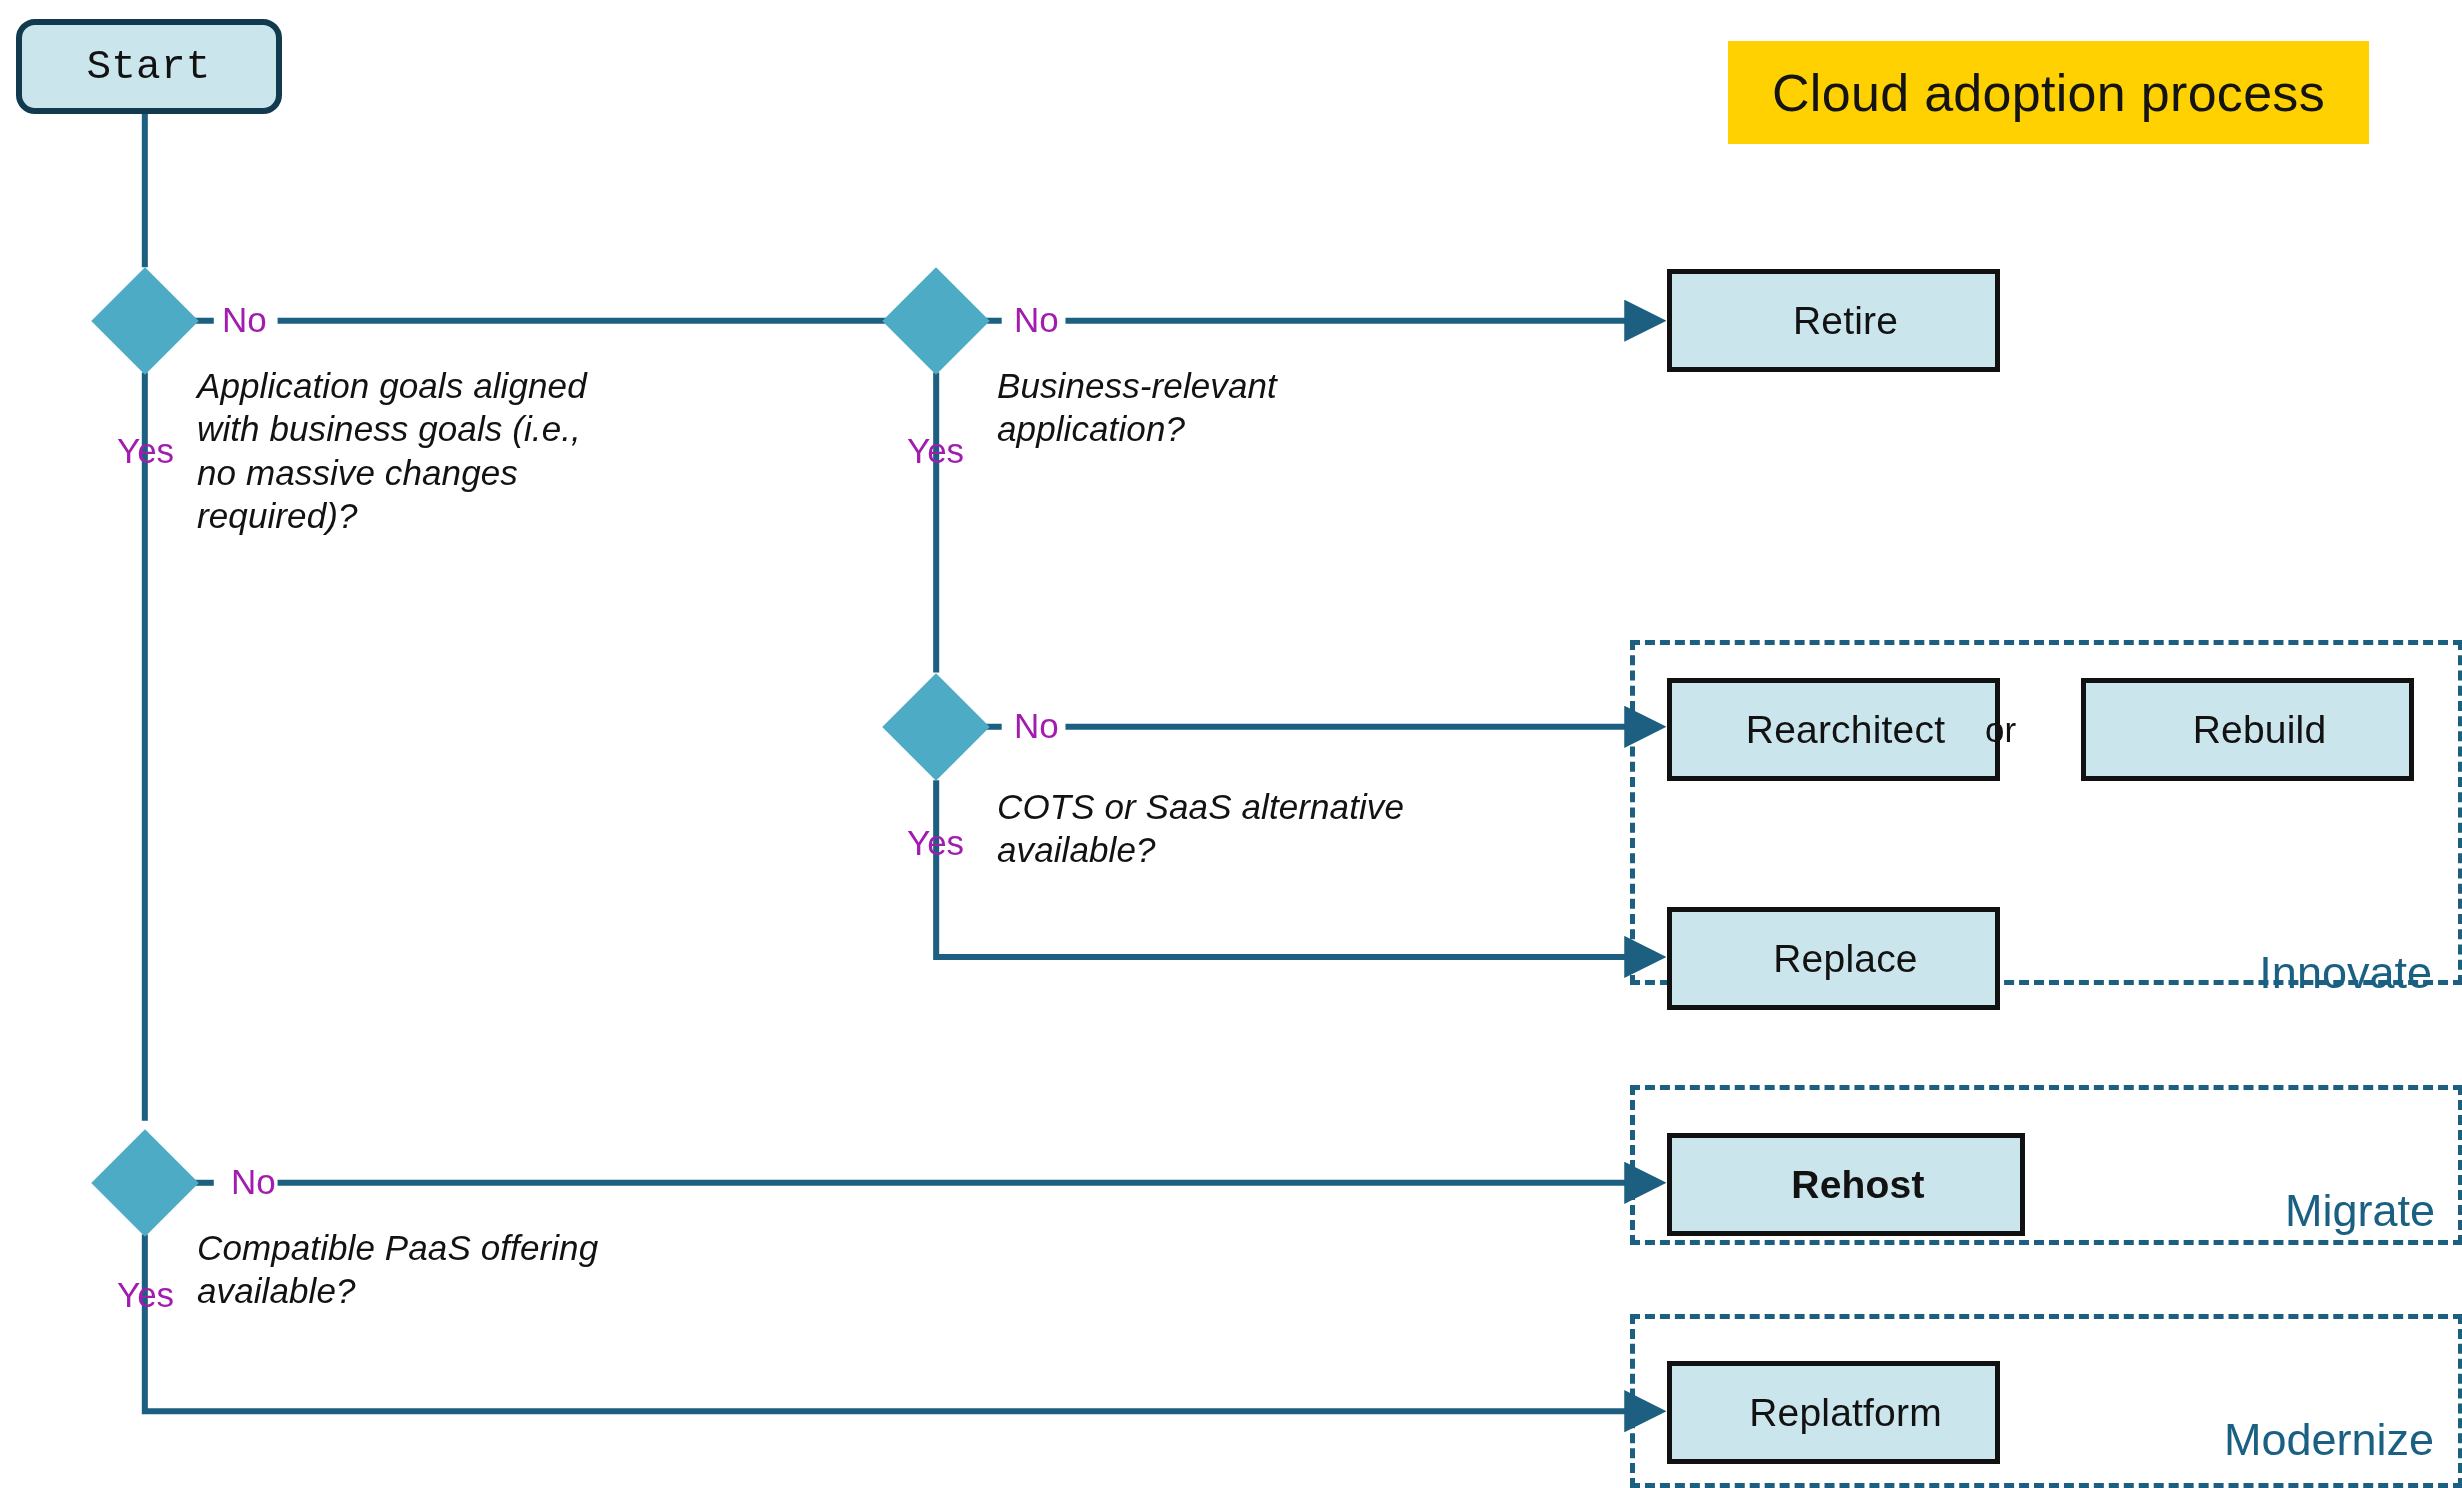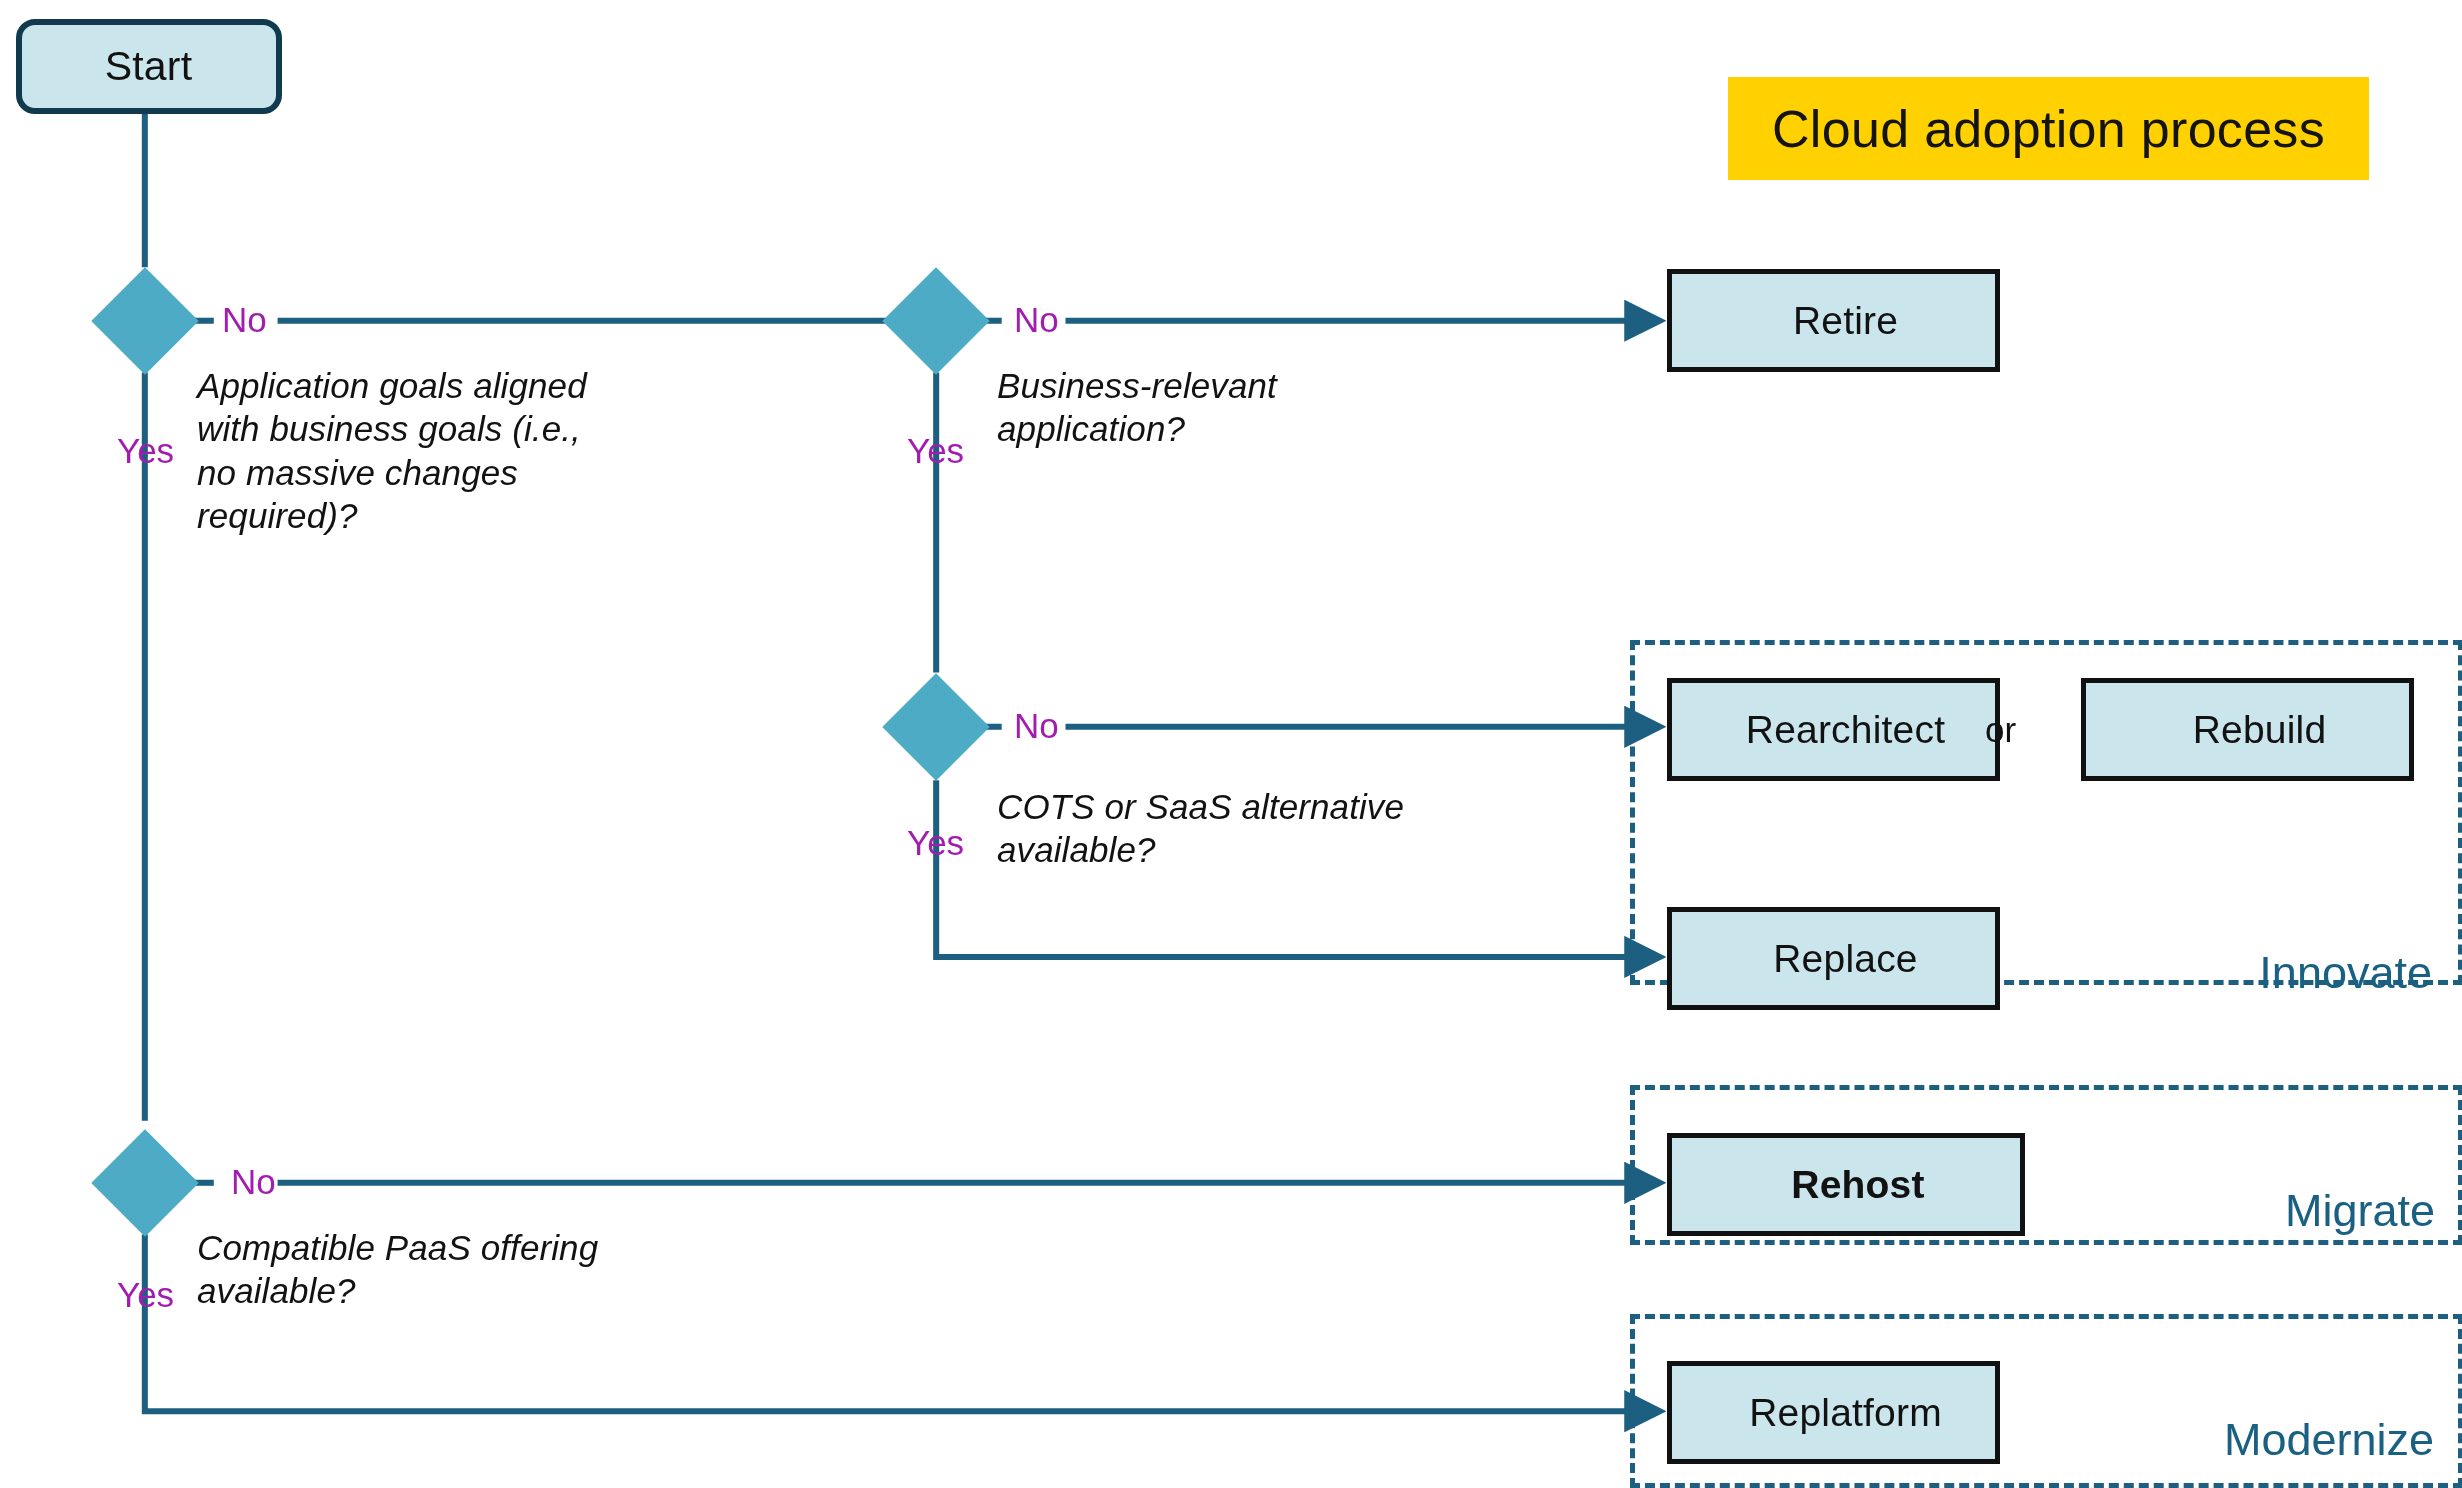--- a/index.html
+++ b/index.html
@@ -143,25 +143,25 @@
 
       <line x1="168" y1="432" x2="168" y2="1300"></line>
 
       <line x1="212" y1="1372" x2="248" y2="1372"></line>
       <line x1="322" y1="1372" x2="1925" y2="1372" marker-end="url(#arrow)"></line>
 
       <path d="M 168 1432 L 168 1637 L 1925 1637" marker-end="url(#arrow)"></path>
     </g>
   </svg>
 
-  <div class="title-banner" style="left:1728px; top:41px; width:641px; height:103px;margin-top:36px;">
+  <div class="title-banner" style="left:1728px; top:41px; width:641px; height:103px;">
     <span>Cloud adoption process</span>
   </div>
 
-  <div class="node-start" style="left:15.5px; top:19px; width:266px; height:95px;">
+  <div class="node-start" style="left:15.5px; top:19px; width:266px; height:95px;font-family:Liberation Mono, monospace;">
     <span>Start</span>
   </div>
 
   <div class="node-diamond" style="left:107px; top:283px; width:76px; height:76px;"></div>
 
   <div class="node-diamond" style="left:898px; top:283px; width:76px; height:76px;"></div>
 
   <div class="node-diamond" style="left:898px; top:689px; width:76px; height:76px;"></div>
 
   <div class="node-diamond" style="left:107px; top:1145px; width:76px; height:76px;"></div>

